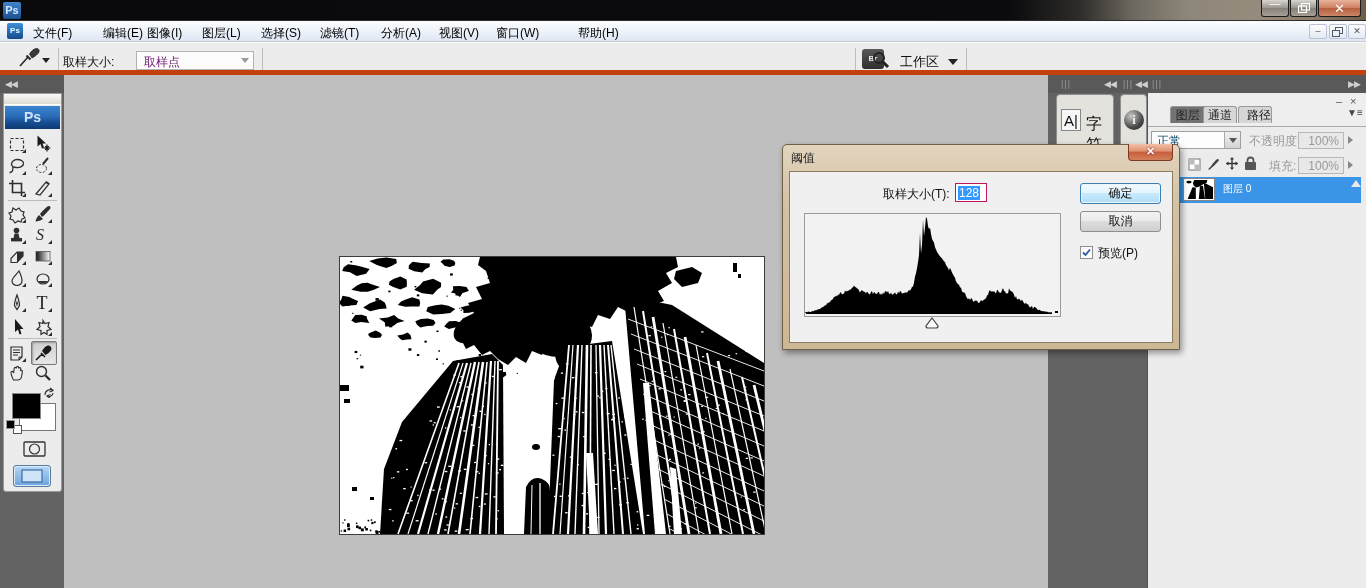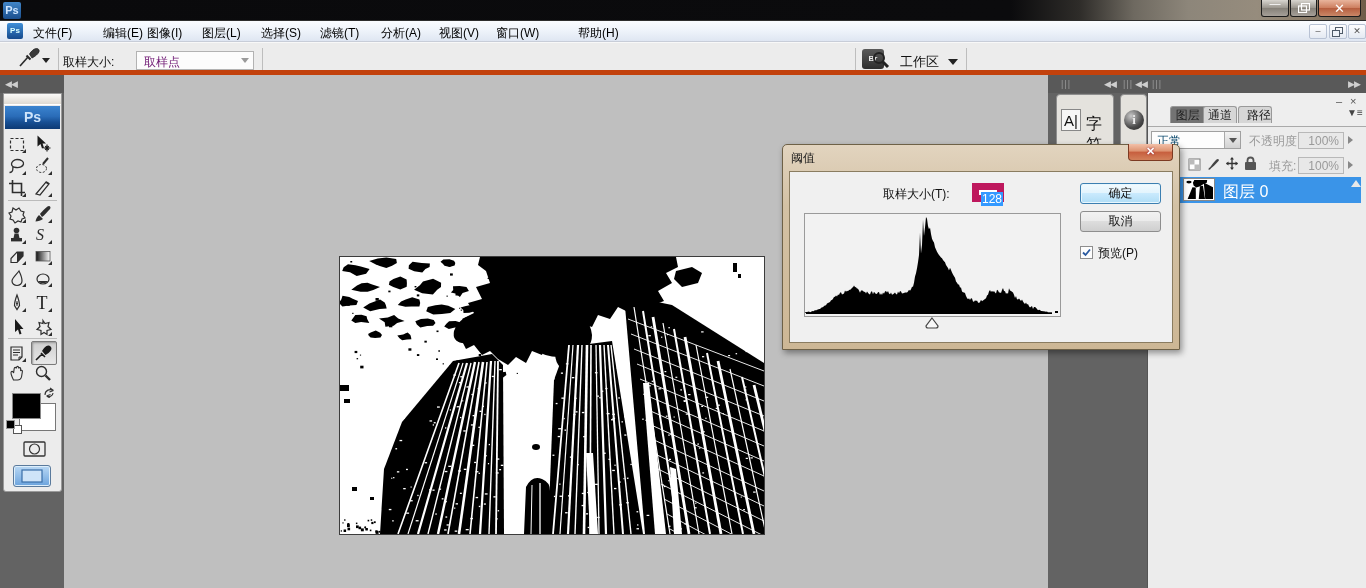--- a/index.html
+++ b/index.html
@@ -70,30 +70,30 @@
 #tab2 { left:55px; width:34px; background:#d6d6d6; line-height:16px; }
 #tab3 { left:90px; width:34px; background:#d6d6d6; line-height:16px;text-align:right; }
 #blendrow { position:absolute; left:0; top:33px; width:219px; height:26px; border-top:1px solid #aaa; background:#ececec; }
 #blendbox { position:absolute; left:3px; top:4px; width:90px; height:18px; background:#fdfdfd; border:1px solid #a0a0a0; font-size:12px; color:#0c4a6e; padding:1px 0 0 5px; }
 .graylab { position:absolute; font-size:12px; color:#9a9a9a; }
 .valbox { position:absolute; width:46px; height:17px; border:1px solid #b8b8b8; background:#e8e8e8; color:#9a9a9a; font-size:12px; text-align:right; padding:1px 4px 9px 0; }
 .spin { position:absolute; width:0; height:0; border-top:4px solid transparent; border-bottom:4px solid transparent; border-left:5px solid #888; }
 #lockrow { position:absolute; left:0; top:59px; width:219px; height:25px; background:#ececec; }
 #layerrow { position:absolute; left:0; top:84px; width:213px; height:26px; background:#3a94e8; }
 #lthumb { position:absolute; left:36px; top:2px; width:30px; height:21px; background:#000; border:1px solid #fff; outline:1px solid #888; }
-#lname { position:absolute; left:75px; top:5px; color:#fff; font-size:16px; }
+#lname { position:absolute; left:75px; top:5px; color:#fff; font-size:10px; }
 
 
 #dialog { left:782px; top:144px; width:398px; height:206px; }
 #dlgframe { position:absolute; left:0; top:0; width:398px; height:206px; background:linear-gradient(180deg,#e2d4bf 0%,#d3c1a4 30%,#cdb795 100%); border:1px solid #6e6147; border-radius:5px 5px 0 0; box-shadow:2px 3px 6px rgba(0,0,0,0.4); }
 #dlgtitle { position:absolute; left:9px; top:6px; font-size:12px; color:#1a1a1a; }
 #dlgclose { position:absolute; left:346px; top:0px; width:45px; height:17px; background:linear-gradient(180deg,#f2c0a8 0%,#dd9270 45%,#c75e3e 50%,#d2805a 100%); border:1px solid #7c3a22; border-top:none; border-radius:0 0 4px 4px; color:#fff; text-align:center; font-size:11px; font-weight:bold; line-height:15px; text-shadow:0 0 2px #802; }
 #dlgbody { position:absolute; left:7px; top:27px; width:384px; height:172px; background:#f0f0f0; border:1px solid #8a7c60; }
 #thlabel { position:absolute; left:93px; top:14px; font-size:12px; color:#111; }
-#thinput { position:absolute; left:165px; top:11px; width:32px; height:19px; background:#fff; border:7px solid #be185d; font-size:12px;margin-left:17px; }
+#thinput { position:absolute; left:165px; top:11px; width:32px; height:19px; background:#fff; border:1px solid #be185d; font-size:12px; }
 #thinput span { position:absolute; left:2px; top:2px; background:#3399ff; color:#fff; padding:0 1px; }
 #histbox { position:absolute; left:14px; top:41px; width:257px; height:104px; background:#f2f2f2; border:1px solid #9a9a9a; }
 #okbtn { position:absolute; left:290px; top:11px; width:81px; height:21px; background:linear-gradient(180deg,#f2fafe 0%,#e3f4fd 45%,#c9eafd 50%,#b0ddf6 100%); border:1px solid #3c7fb1; border-radius:3px; box-shadow:inset 0 0 0 1px #e8f7fe; font-size:12px; color:#111; text-align:center; line-height:19px; }
 #cancelbtn { position:absolute; left:290px; top:39px; width:81px; height:21px; background:linear-gradient(180deg,#f2f2f2 0%,#ebebeb 45%,#dddddd 50%,#cfcfcf 100%); border:1px solid #8e8e8e; border-radius:3px; font-size:12px; color:#111; text-align:center; line-height:19px; }
 #prevcheck { position:absolute; left:290px; top:74px; width:13px; height:13px; background:#fdfdfd; border:1px solid #8e8e8e; }
 #prevlabel { position:absolute; left:308px; top:73px; font-size:12px; color:#111; }
 </style>
 </head>
 <body>
 <div id="root">

